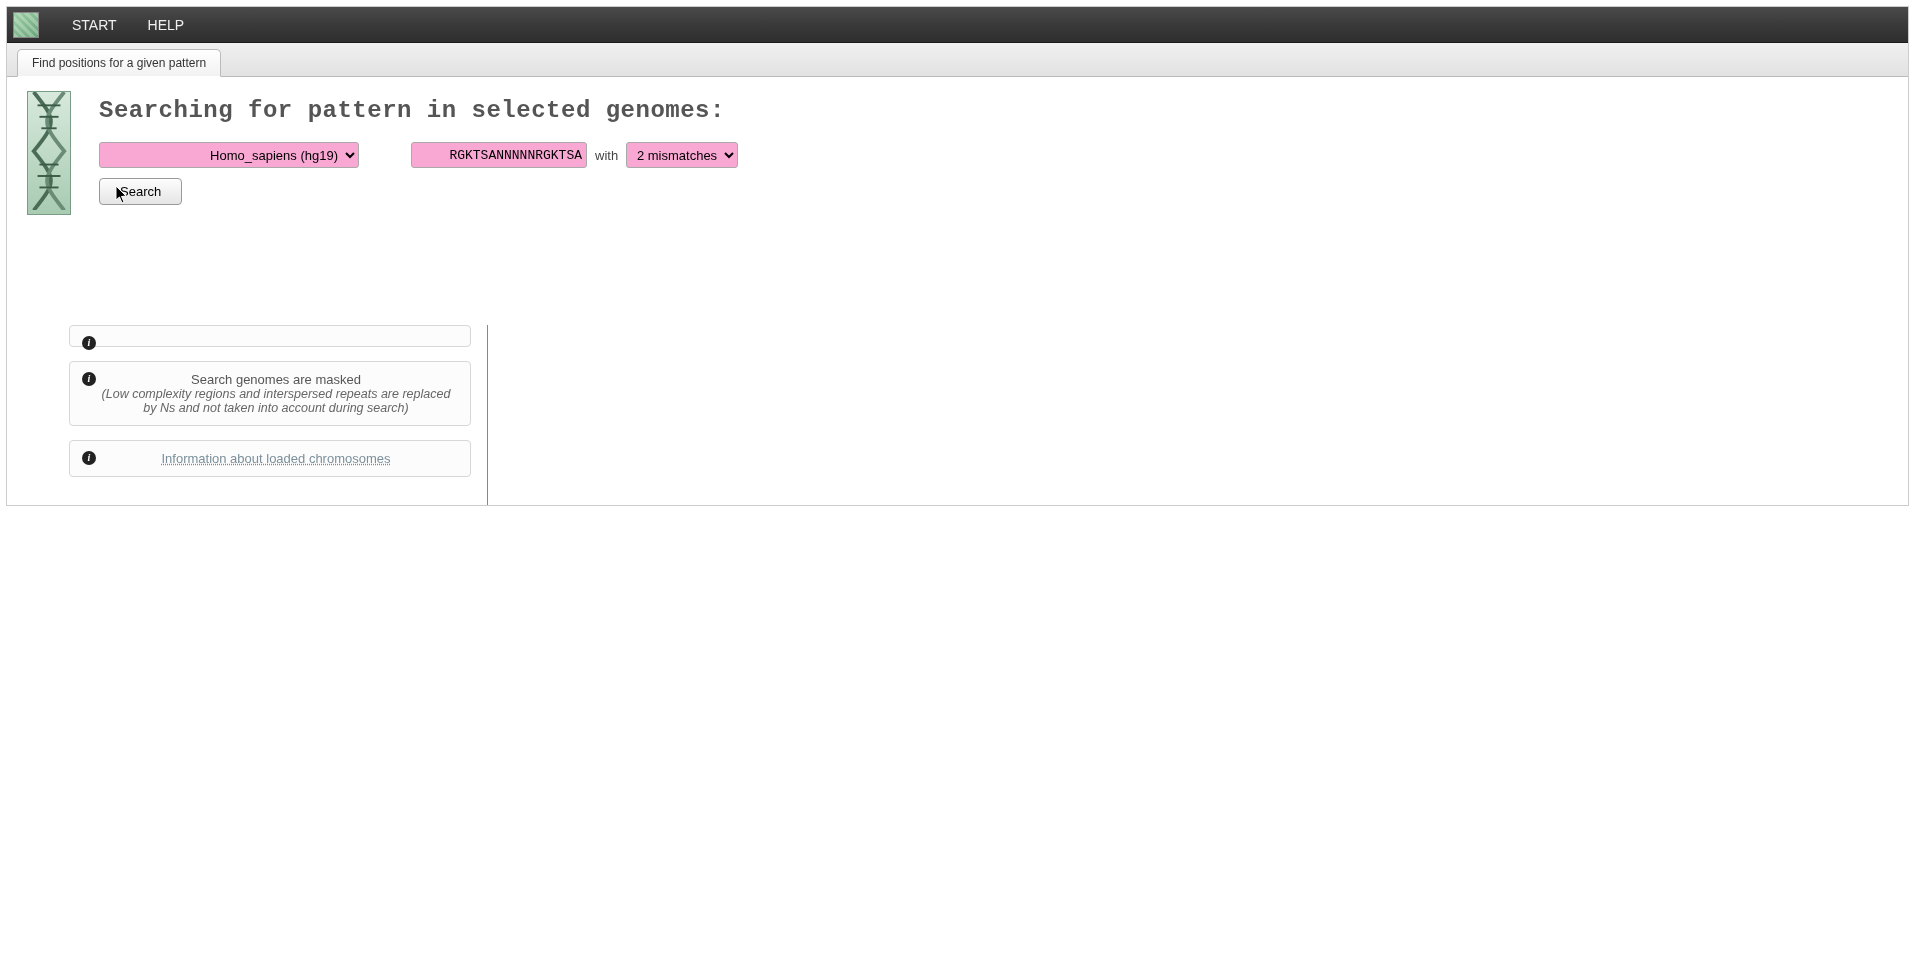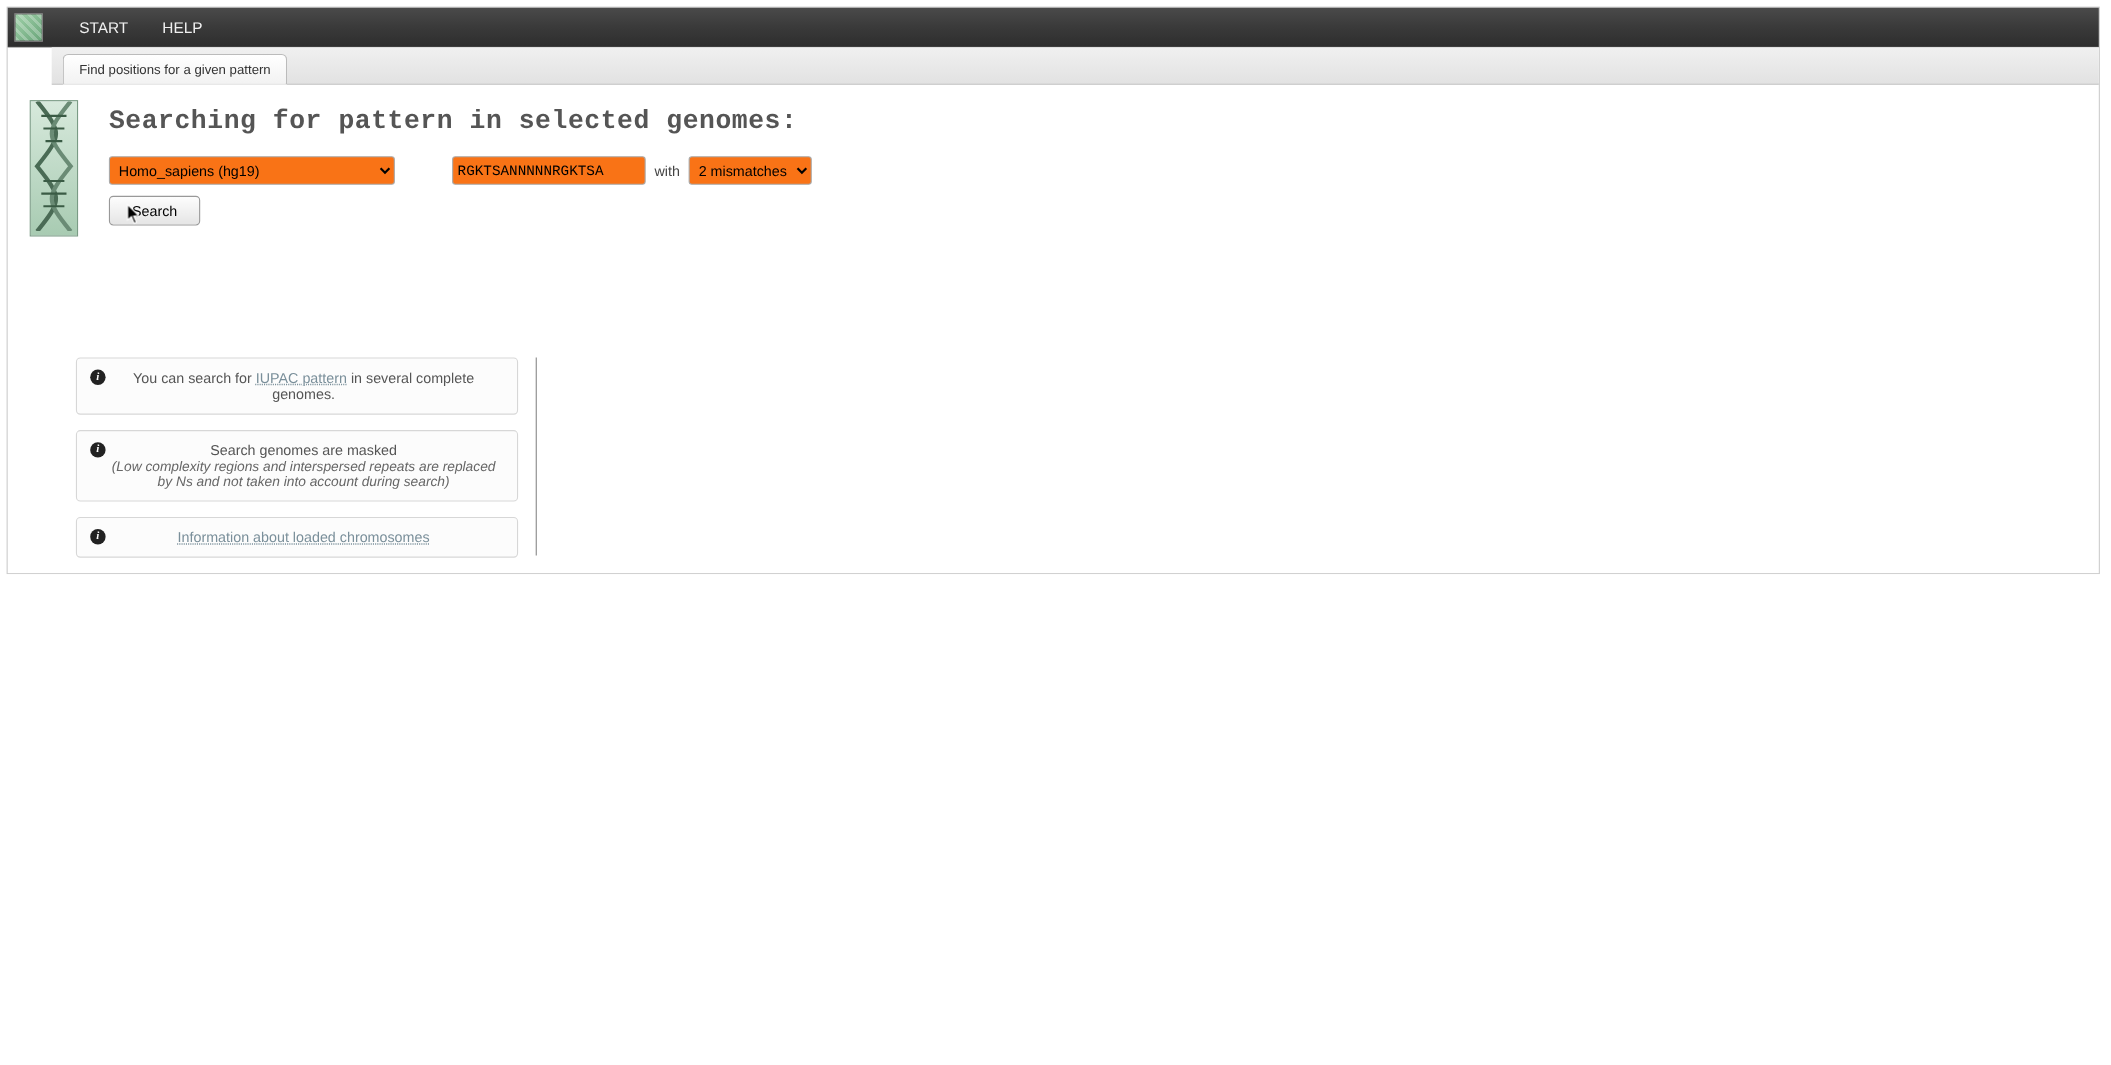--- a/index.html
+++ b/index.html
@@ -43,21 +43,20 @@
     color: #f0f0f0;
     font-size: 14px;
     padding: 4px 10px;
     cursor: pointer;
   }
   .tabbar {
     background: linear-gradient(to bottom, #f0f0f0, #e2e2e2);
     border-bottom: 1px solid #bbb;
     padding: 6px 10px 0 10px;
     display: flex;
-    margin-left: 40px;
   }
   .tab {
     background: linear-gradient(to bottom, #ffffff, #f2f2f2);
     border: 1px solid #bbb;
     border-bottom: 1px solid #fff;
     border-radius: 5px 5px 0 0;
     padding: 6px 14px;
     font-size: 12px;
     color: #333;
     margin-bottom: -1px;
@@ -93,22 +92,23 @@
     display: flex;
     align-items: center;
     gap: 6px;
     flex-wrap: wrap;
   }
   select, input[type="text"] {
     font-size: 13px;
     padding: 3px 4px;
     border: 1px solid #aaa;
     border-radius: 3px;
-    background: #f97316;
+    background: #f9a8d4;
     height: 26px;
+    text-align: right;
   }
   .genome-select { width: 260px; }
   .pattern-input { width: 176px; font-family: Liberation Mono, monospace; margin-left: 46px; }
   .with-label { font-size: 13px; color: #444; padding: 0 2px; }
   .mismatch-select { width: 112px; }
   .search-btn {
     margin-top: 10px;
     padding: 5px 20px;
     font-size: 13px;
     border: 1px solid #999;
@@ -223,23 +223,20 @@
 
       <button class="search-btn">Search</button>
     </div>
   </div>
 
   <div class="info-zone">
     <div class="info-col">
 
       <div class="info-box">
         <div class="info-icon">i</div>
-        <div class="body">
-          <span>You can search for </span><span class="linkish">IUPAC pattern</span><span> in several complete genomes.</span>
-        </div>
       </div>
 
       <div class="info-box">
         <div class="info-icon">i</div>
         <div class="body">
           <div>Search genomes are masked</div>
           <div class="italic-note">(Low complexity regions and interspersed repeats are replaced by Ns and not taken into account during search)</div>
         </div>
       </div>
 

